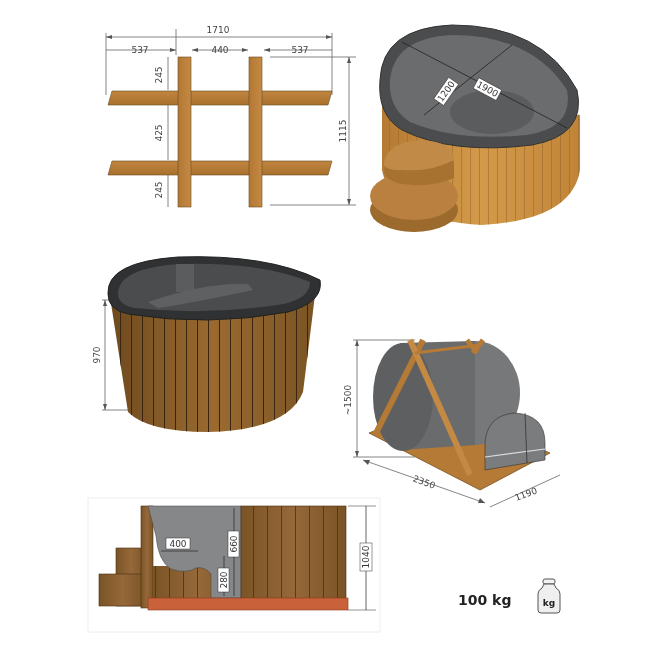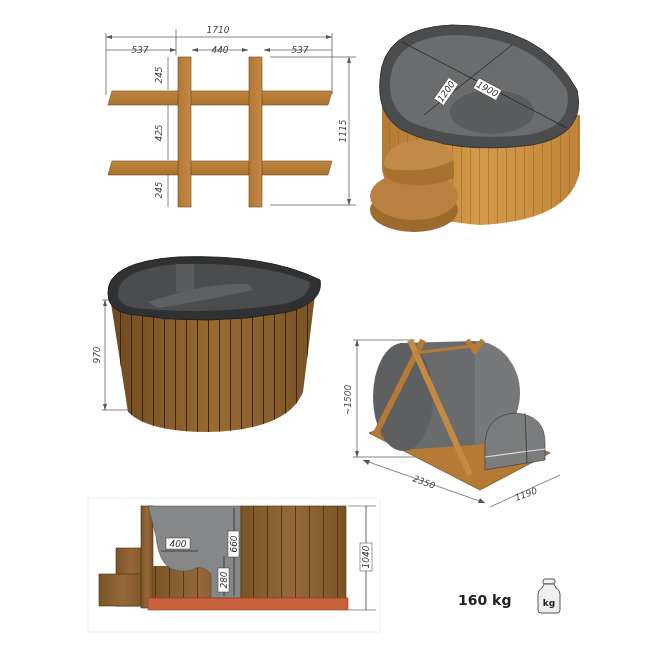--- a/index.html
+++ b/index.html
@@ -1,17 +1,17 @@
 <!DOCTYPE html>
 <html><head>
 <meta charset="utf-8">
 <style>
   html, body { margin: 0; padding: 0; background: #ffffff; }
   body { width: 648px; height: 648px; position: relative; overflow: hidden; font-family: "DejaVu Sans", sans-serif; }
-  .panel { position: absolute; font-style: italic; }
+  .panel { position: absolute; }
   svg { display: block; overflow: visible; }
   .dim { font-family: "DejaVu Sans", sans-serif; font-size: 9px; fill: #444; }
   .dim-box { font-family: "DejaVu Sans", sans-serif; font-size: 9px; fill: #333; }
   .weight-label { position: absolute; left: 458px; top: 592px; font-family: "DejaVu Sans", sans-serif; font-weight: bold; font-size: 14px; color: #222; }
   .weight-icon { position: absolute; left: 536px; top: 578px; text-align: center; }
 </style>
 </head>
 <body>
 
 <div class="panel" style="left:100px;top:15px;width:262px;height:200px;">
@@ -207,20 +207,20 @@
     <rect x="132" y="72" width="11" height="24" fill="#fff" stroke="#333" stroke-width="0.5"></rect>
     <text class="dim-box" transform="translate(141,84) rotate(-90)" text-anchor="middle">280</text>
     <line x1="262" y1="10" x2="290" y2="10" stroke="#666" stroke-width="0.7"></line>
     <line x1="262" y1="114" x2="290" y2="114" stroke="#666" stroke-width="0.7"></line>
     <line x1="280" y1="10" x2="280" y2="114" stroke="#222" stroke-width="0.7"></line>
     <rect x="274" y="47" width="12" height="28" fill="#fff" stroke="#333" stroke-width="0.5"></rect>
     <text class="dim-box" transform="translate(283,61) rotate(-90)" text-anchor="middle">1040</text>
   </svg>
 </div>
 
-<div class="weight-label">160 kg</div>
+<div class="weight-label">100 kg</div>
 <div class="weight-icon">
   <svg width="26" height="36" viewBox="0 0 26 36">
     <rect x="7" y="1" width="12" height="5" rx="2" fill="#f2f2f2" stroke="#555" stroke-width="1"></rect>
     <path d="M8,6 L18,6 L20,10 Q24,12 24,16 L24,32 Q24,35 21,35 L5,35 Q2,35 2,32 L2,16 Q2,12 6,10 Z" fill="#efefef" stroke="#555" stroke-width="1"></path>
     <text x="13" y="28" text-anchor="middle" style="font-family:'DejaVu Sans',sans-serif;font-weight:bold;font-size:9px;fill:#222;">kg</text>
   </svg>
 </div>
 
 </body></html>

